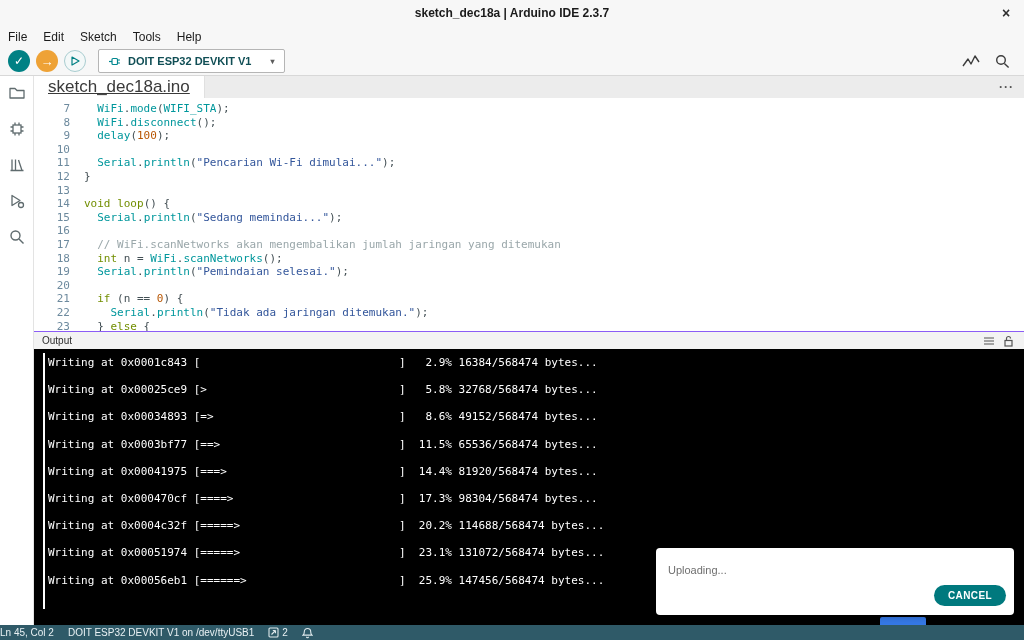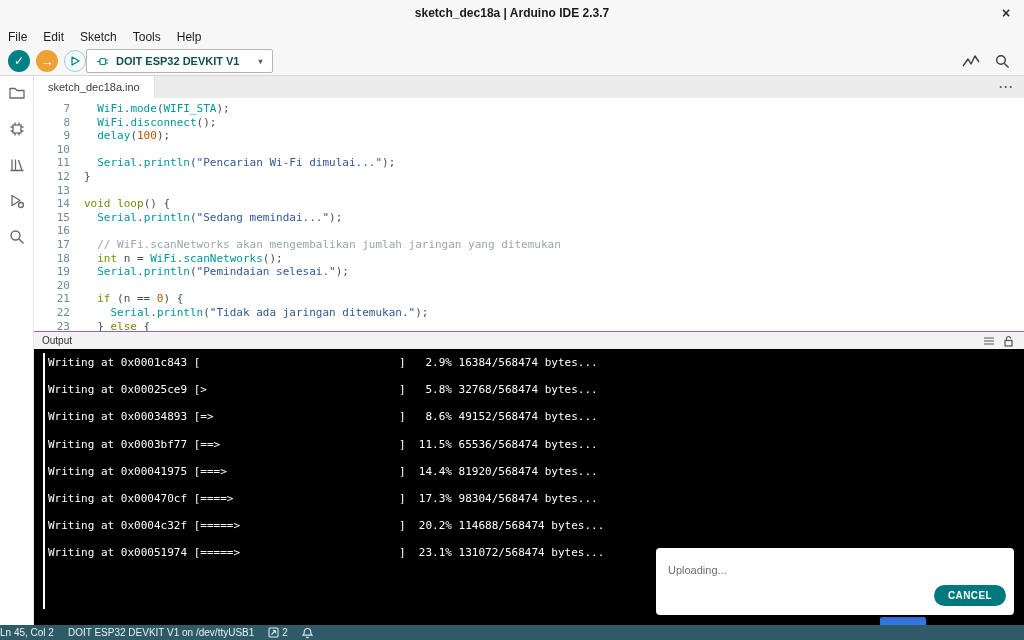--- a/index.html
+++ b/index.html
@@ -19,30 +19,30 @@
     display:flex;align-items:center;font-size:12px;color:#1c1c1c;}
   .menu-item{padding:0 8px;}
   
   .toolbar{position:absolute;left:0;top:47px;width:1024px;height:28px;background:#f7f7f7;
     border-bottom:1px solid #d8d8d8;display:flex;align-items:center;}
   .tbtn{width:22px;height:22px;border-radius:50%;display:flex;align-items:center;
     justify-content:center;margin-left:6px;font-size:12px;color:#fff;flex:none;}
   .tbtn.verify{background:#008184;margin-left:8px;}
   .tbtn.upload{background:#eea236;font-size:13px;}
   .tbtn.debug{background:#f3f8f8;border:1px solid #a9cdd0;color:#008184;width:20px;height:20px;font-size:10px;}
-  .board-select{margin-left:0;height:22px;border:1px solid #b5b5b5;border-radius:2px;
+  .board-select{margin-left:12px;height:22px;border:1px solid #b5b5b5;border-radius:2px;
     background:#fff;display:flex;align-items:center;padding:0 9px;gap:7px;
     font-size:11px;font-weight:700;color:#104e55;}
   .board-caret{color:#5c5c5c;font-size:8px;margin-left:12px;}
   .toolbar-right{margin-left:auto;display:flex;align-items:center;gap:14px;margin-right:14px;}
   
   .tabstrip{position:absolute;left:34px;top:76px;width:990px;height:22px;background:#ececec;
     border-bottom:1px solid #e2e2e2;display:flex;align-items:stretch;}
   .tab{background:#fff;border-right:1px solid #e0e0e0;padding:0 14px;display:flex;
-    align-items:center;font-size:11px;color:#3a3a3a;}
+    align-items:center;font-size:17px;color:#3a3a3a;text-decoration:underline;}
   .tab-overflow{margin-left:auto;margin-right:10px;align-self:center;color:#555;
     font-size:12px;font-weight:700;letter-spacing:1px;}
   
   .sidebar{position:absolute;left:0;top:76px;width:34px;height:549px;background:#fff;
     border-right:1px solid #e3e3e3;display:flex;flex-direction:column;align-items:center;
     padding-top:8px;gap:18px;box-sizing:border-box;}
   .side-icon{width:18px;height:18px;flex:none;}
   
   .editor{position:absolute;left:34px;top:98px;width:990px;height:233px;background:#fff;
     font-family:"DejaVu Sans Mono",monospace;font-size:11px;padding-top:4px;
@@ -285,20 +285,21 @@
   <div class="output-rule"></div>
   <div>
       <div class="out-line">Writing at 0x0001c843 [                              ]   2.9% 16384/568474 bytes...</div>
       <div class="out-line">Writing at 0x00025ce9 [&gt;                             ]   5.8% 32768/568474 bytes...</div>
       <div class="out-line">Writing at 0x00034893 [=&gt;                            ]   8.6% 49152/568474 bytes...</div>
       <div class="out-line">Writing at 0x0003bf77 [==&gt;                           ]  11.5% 65536/568474 bytes...</div>
       <div class="out-line">Writing at 0x00041975 [===&gt;                          ]  14.4% 81920/568474 bytes...</div>
       <div class="out-line">Writing at 0x000470cf [====&gt;                         ]  17.3% 98304/568474 bytes...</div>
       <div class="out-line">Writing at 0x0004c32f [=====&gt;                        ]  20.2% 114688/568474 bytes...</div>
       <div class="out-line">Writing at 0x00051974 [=====&gt;                        ]  23.1% 131072/568474 bytes...</div>
+      <div class="out-line">Writing at 0x00056eb1 [======&gt;                       ]  25.9% 147456/568474 bytes...</div>
     </div>
 </div>
 
 <div class="toast">
   <span class="toast-msg">Uploading...</span>
   <button class="toast-cancel">CANCEL</button>
 </div>
 <div class="notif-frag"></div>
 
 <div class="statusbar">

